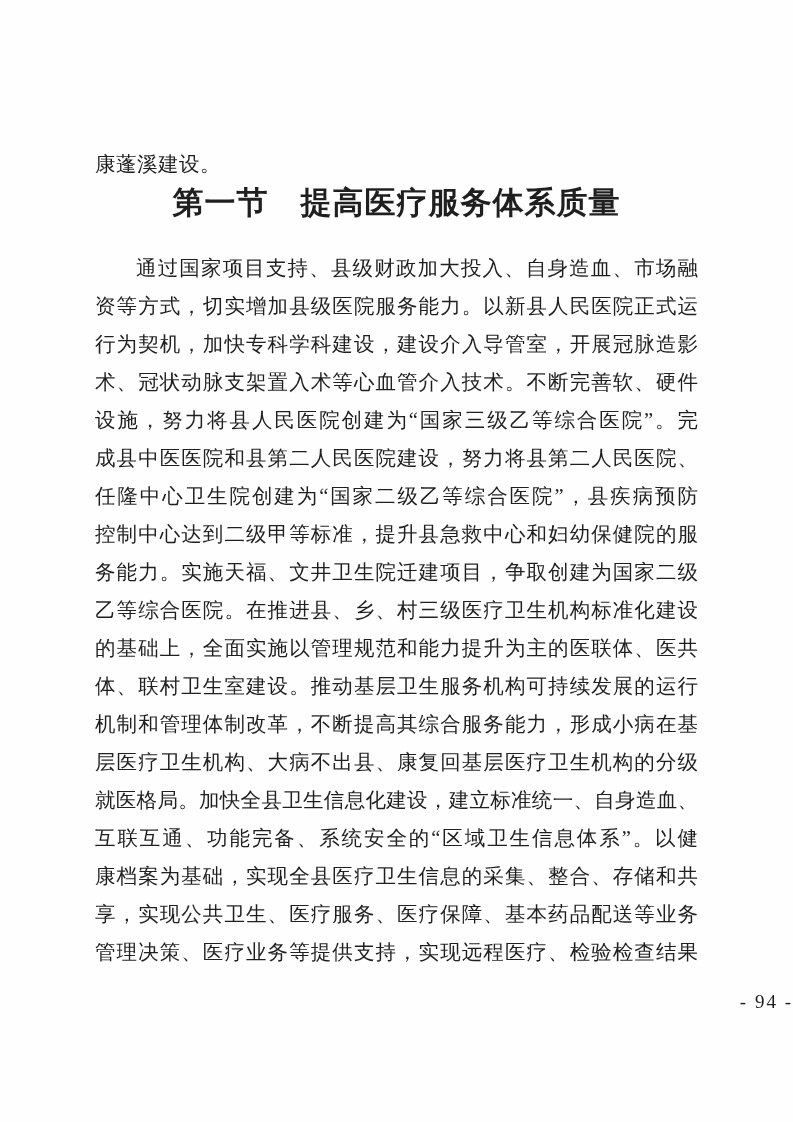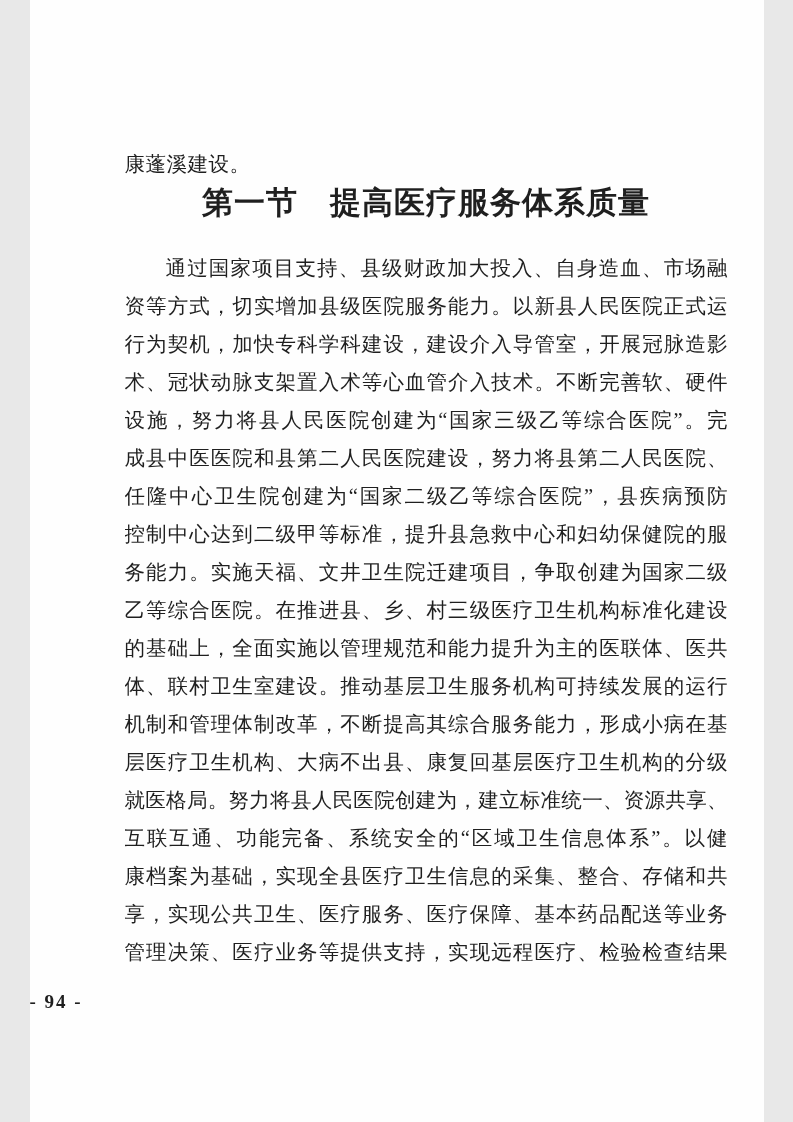--- a/index.html
+++ b/index.html
@@ -2,21 +2,21 @@
 <html><head>
 <meta charset="utf-8">
 <style>
   html, body {
     margin: 0;
     padding: 0;
     background: #e8e8e8;
   }
   .page {
     position: relative;
-    width: 734px;
+    width: 793px;
     height: 1122px;
     margin: 0 auto;
     background: #fefefe;
     font-family: "Liberation Serif", "DejaVu Serif", serif;
     color: #1f1f1f;
     overflow: hidden;
   }
   .text-block {
     position: absolute;
     left: 95px;
@@ -48,25 +48,24 @@
   }
   .body-line.indent {
     text-indent: 2em;
     margin-top: 26px;
   }
   .footer {
     position: absolute;
     left: 0;
     width: 100%;
     top: 990px;
-    text-align: left;
+    text-align: right;
     font-size: 19px;
     line-height: 24px;
     letter-spacing: 2px;
-    font-weight: bold;
   }
 </style>
 </head>
 <body>
 
 <div class="page">
   <div class="text-block">
     <div class="cont-line">康蓬溪建设。</div>
     <div class="heading">第一节　提高医疗服务体系质量</div>
     <div class="body-line indent">通过国家项目支持、县级财政加大投入、自身造血、市场融</div>
@@ -76,20 +75,20 @@
     <div class="body-line">设施，努力将县人民医院创建为“国家三级乙等综合医院”。完</div>
     <div class="body-line">成县中医医院和县第二人民医院建设，努力将县第二人民医院、</div>
     <div class="body-line">任隆中心卫生院创建为“国家二级乙等综合医院”，县疾病预防</div>
     <div class="body-line">控制中心达到二级甲等标准，提升县急救中心和妇幼保健院的服</div>
     <div class="body-line">务能力。实施天福、文井卫生院迁建项目，争取创建为国家二级</div>
     <div class="body-line">乙等综合医院。在推进县、乡、村三级医疗卫生机构标准化建设</div>
     <div class="body-line">的基础上，全面实施以管理规范和能力提升为主的医联体、医共</div>
     <div class="body-line">体、联村卫生室建设。推动基层卫生服务机构可持续发展的运行</div>
     <div class="body-line">机制和管理体制改革，不断提高其综合服务能力，形成小病在基</div>
     <div class="body-line">层医疗卫生机构、大病不出县、康复回基层医疗卫生机构的分级</div>
-    <div class="body-line">就医格局。努力将县人民医院创建为，建立标准统一、资源共享、</div>
+    <div class="body-line">就医格局。加快全县卫生信息化建设，建立标准统一、自身造血、</div>
     <div class="body-line">互联互通、功能完备、系统安全的“区域卫生信息体系”。以健</div>
     <div class="body-line">康档案为基础，实现全县医疗卫生信息的采集、整合、存储和共</div>
     <div class="body-line">享，实现公共卫生、医疗服务、医疗保障、基本药品配送等业务</div>
     <div class="body-line">管理决策、医疗业务等提供支持，实现远程医疗、检验检查结果</div>
   </div>
   <div class="footer">- 94 -</div>
 </div>
 
 </body></html>

